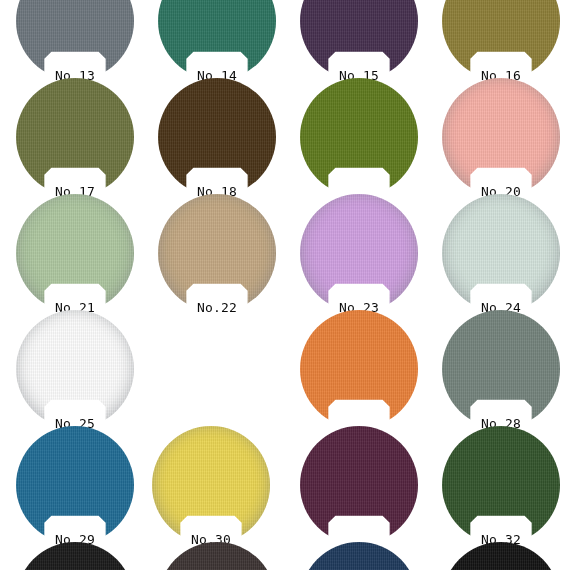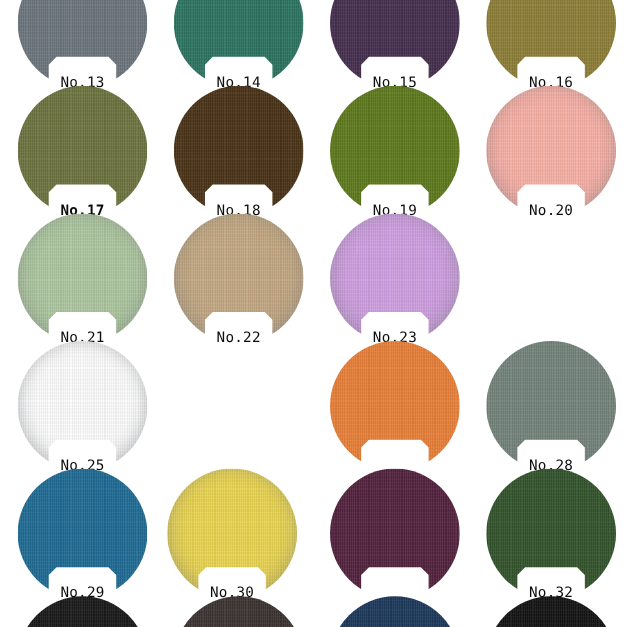--- a/index.html
+++ b/index.html
@@ -112,47 +112,50 @@
       <div class="swatch-label">No.14</div>
     </div>
     <div class="swatch" style="left: 300px; top: -38px;">
       <div class="swatch-disc" style="background: rgb(70, 48, 79);"></div>
       <div class="swatch-label">No.15</div>
     </div>
     <div class="swatch" style="left: 442px; top: -38px;">
       <div class="swatch-disc" style="background: rgb(141, 126, 56);"></div>
       <div class="swatch-label">No.16</div>
     </div>
-    <div class="swatch" style="left: 16px; top: 78px; font-weight: bold;">
+    <div class="swatch" style="left: 16px; top: 78px;">
       <div class="swatch-disc" style="background: rgb(109, 116, 64);"></div>
       <div class="swatch-label">No.17</div>
     </div>
     <div class="swatch" style="left: 158px; top: 78px;">
       <div class="swatch-disc" style="background: rgb(74, 52, 24);"></div>
       <div class="swatch-label">No.18</div>
     </div>
     <div class="swatch" style="left: 300px; top: 78px;">
       <div class="swatch-disc" style="background: rgb(95, 122, 30);"></div>
-      <div class="swatch-label">No.19</div>
     </div>
     <div class="swatch" style="left: 442px; top: 78px;">
       <div class="swatch-disc light-disc" style="background: rgb(247, 176, 166);"></div>
       <div class="swatch-label">No.20</div>
     </div>
     <div class="swatch" style="left: 16px; top: 194px;">
       <div class="swatch-disc light-disc" style="background: rgb(174, 199, 160);"></div>
       <div class="swatch-label">No.21</div>
     </div>
     <div class="swatch" style="left: 158px; top: 194px;">
       <div class="swatch-disc light-disc" style="background: rgb(195, 168, 131);"></div>
       <div class="swatch-label">No.22</div>
     </div>
     <div class="swatch" style="left: 300px; top: 194px;">
       <div class="swatch-disc light-disc" style="background: rgb(207, 160, 224);"></div>
       <div class="swatch-label">No.23</div>
+    </div>
+    <div class="swatch" style="left: 442px; top: 194px;">
+      <div class="swatch-disc light-disc" style="background: rgb(211, 226, 219);"></div>
+      <div class="swatch-label">No.24</div>
     </div>
     <div class="swatch" style="left: 16px; top: 310px;">
       <div class="swatch-disc light-disc" style="background: rgb(252, 252, 252);"></div>
       <div class="swatch-label">No.25</div>
     </div>
     <div class="swatch" style="left: 300px; top: 310px;">
       <div class="swatch-disc" style="background: rgb(232, 128, 58);"></div>
     </div>
     <div class="swatch" style="left: 442px; top: 310px;">
       <div class="swatch-disc" style="background: rgb(116, 131, 124);"></div>

